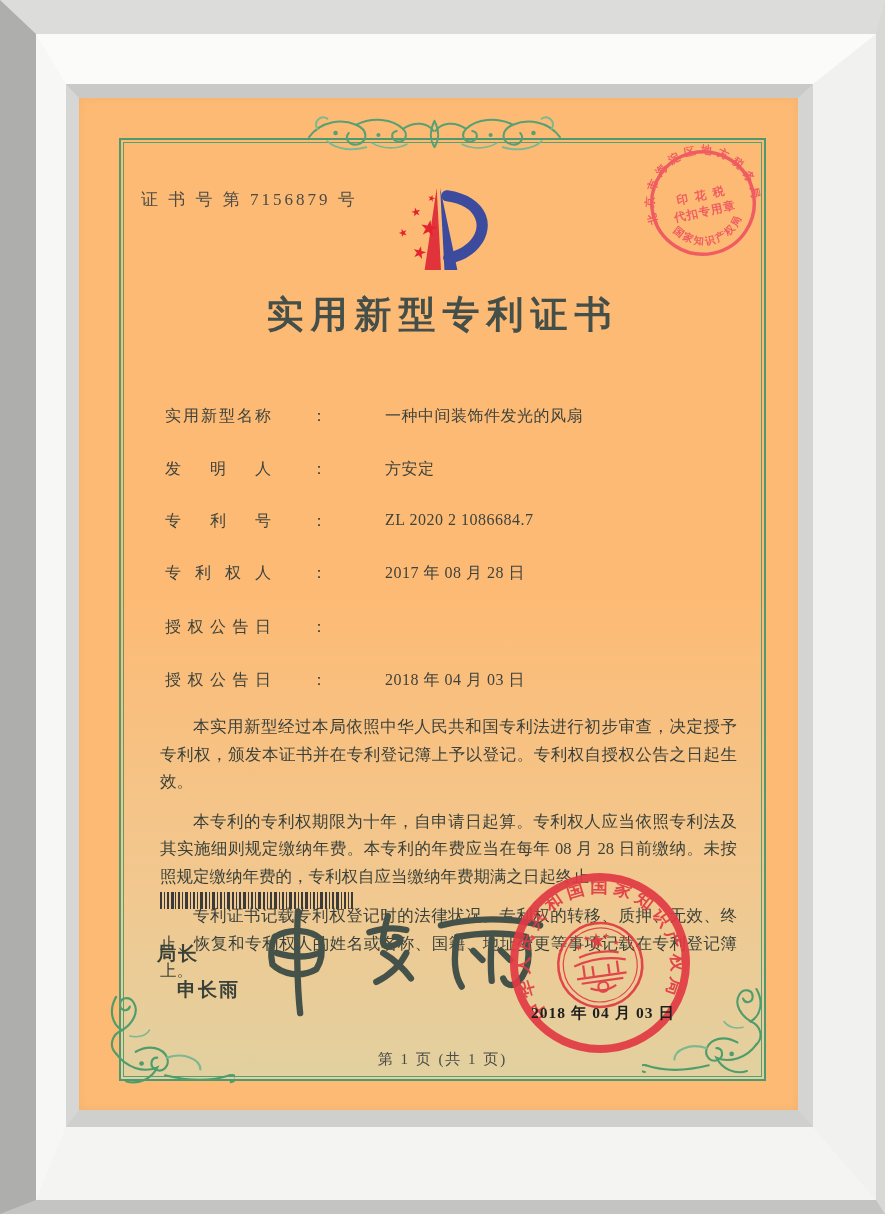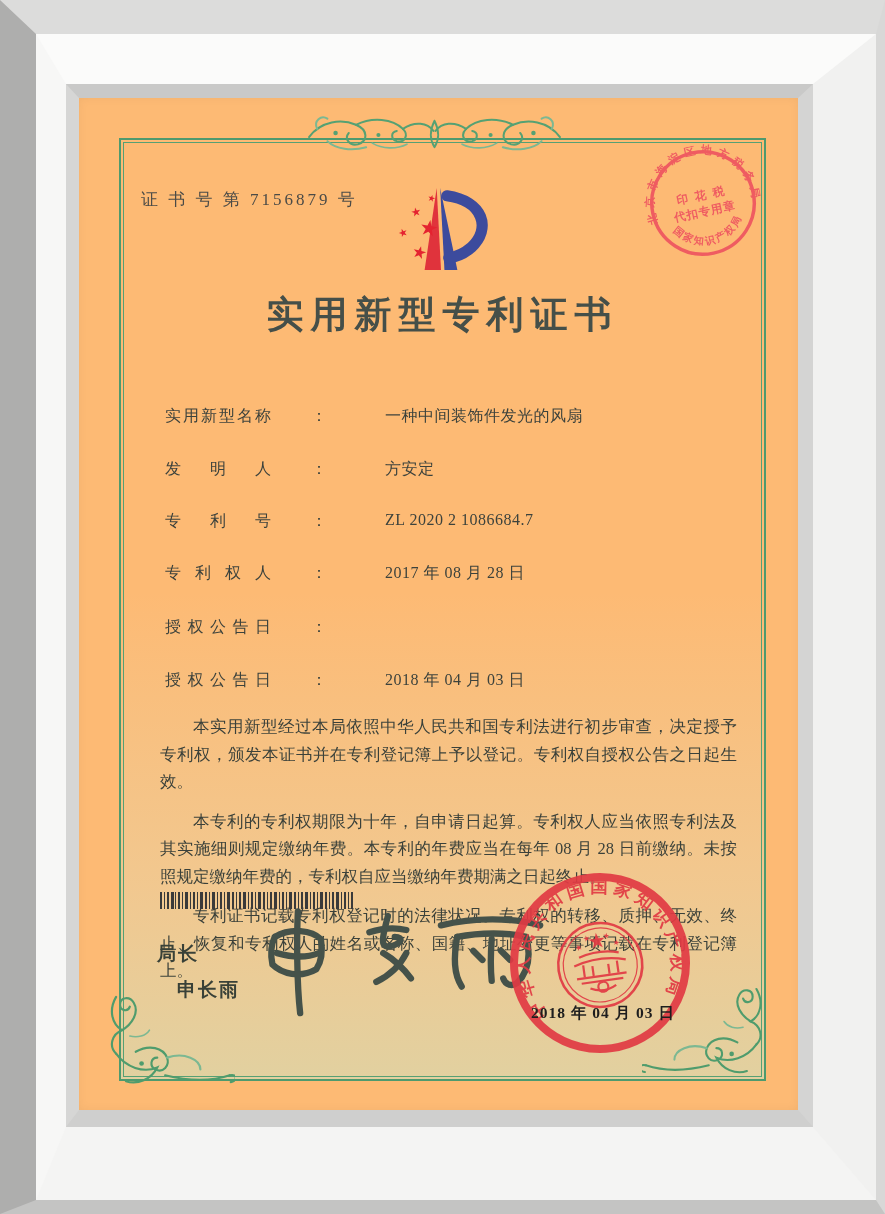--- a/index.html
+++ b/index.html
@@ -226,18 +226,19 @@
               <path d="M-17,0 L-17,12 M17,0 L17,12 M-8,2 L-8,12 M8,2 L8,12"></path>
               <path d="M-25,13 L25,13 M-21,18 L21,18"></path>
               <path d="M-13,24 Q0,31 13,24"></path>
               <circle cx="0" cy="24" r="5"></circle>
             </g>
           </g>
         </g>
       </svg>
       <div class="abs seal-date">2018 年 04 月 03 日</div>
 
+      <div class="abs footer">第 1 页 (共 1 页)</div>
 
     </div>
    </div>
   </div>
  </div>
 </div>
 
 </body></html>

